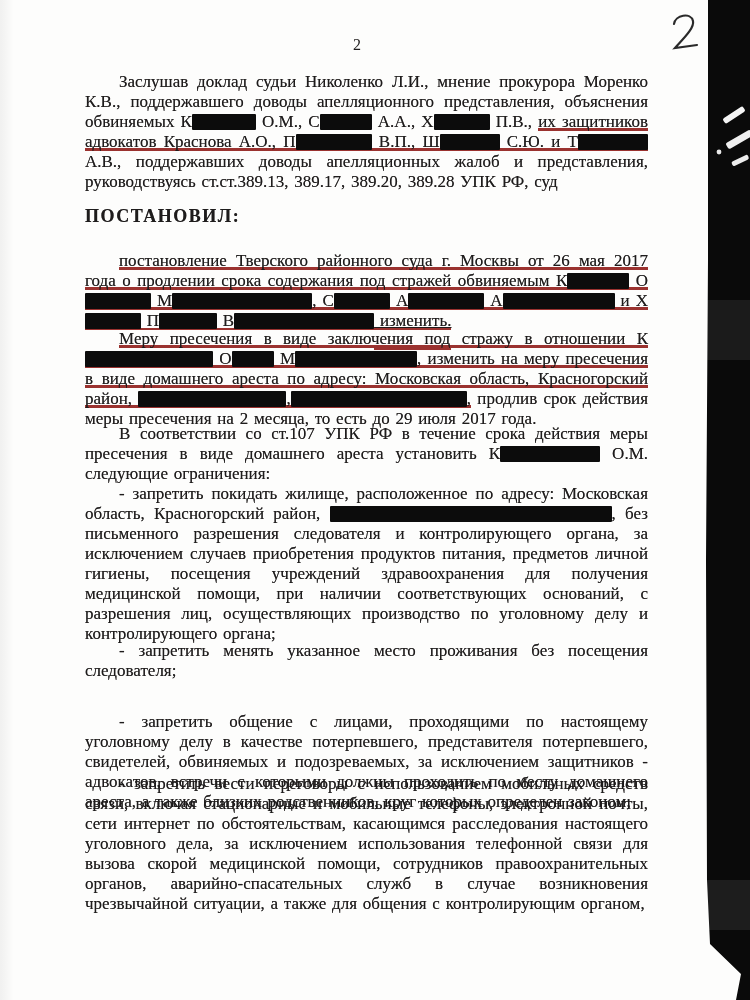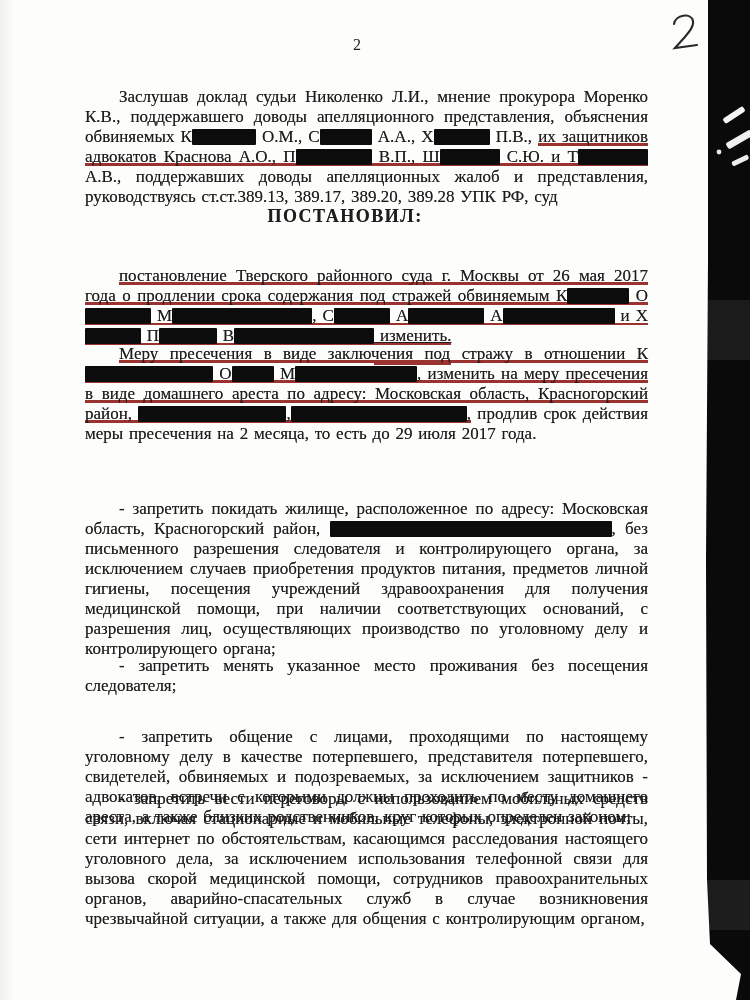--- a/index.html
+++ b/index.html
@@ -20,28 +20,28 @@
     pointer-events:none;
   }
   .txtblock{
     position:absolute;
     left:85px;width:563px;
     font-size:17px;line-height:20px;
     text-align:justify;
     text-shadow:0 0 .5px rgba(20,15,15,.6);
     word-spacing:1.5px;
   }
-  .indent{text-indent:34px;margin-top:15px;}
+  .indent{text-indent:34px;}
   #page-number{
     position:absolute;top:36px;left:0;width:714px;
     text-align:center;font-size:16px;
   }
   #heading{
     position:absolute;top:206px;left:85px;width:520px;
-    text-align:center;font-size:18px;font-weight:700;letter-spacing:1.5px;
+    font-size:18px;font-weight:700;letter-spacing:1.5px;
     text-shadow:0 0 .5px rgba(20,15,15,.6);
   }
   
   .redact{
     display:inline-block;
     height:16px;
     background:#0c0c0c;
     vertical-align:-3px;
     border-radius:1px;
   }
@@ -76,20 +76,21 @@
   </svg>
 
   <div class="txtblock indent" style="top:72px;">Заслушав доклад судьи Николенко Л.И., мнение прокурора Моренко К.В., поддержавшего доводы апелляционного представления, объяснения обвиняемых К<span class="redact" style="width: 64px;"></span> О.М., С<span class="redact" style="width: 52px;"></span> А.А., Х<span class="redact" style="width: 56px;"></span> П.В., <span class="pen-u">их защитников адвокатов Краснова А.О., П<span class="redact" style="width: 76px;"></span> В.П., Ш<span class="redact" style="width: 60px;"></span> С.Ю. и Т<span class="redact" style="width: 70px;"></span></span> А.В., поддержавших доводы апелляционных жалоб и представления, руководствуясь ст.ст.389.13, 389.17, 389.20, 389.28 УПК РФ, суд</div>
 
   <div id="heading">ПОСТАНОВИЛ:</div>
 
   <div class="txtblock indent" style="top:251px;"><span class="pen-u">постановление Тверского районного суда г. Москвы от 26 мая 2017 года о продлении срока содержания под стражей обвиняемым К<span class="redact" style="width: 62px;"></span> О<span class="redact" style="width: 66px;"></span> М<span class="redact" style="width: 140px;"></span>, С<span class="redact" style="width: 56px;"></span> А<span class="redact" style="width: 76px;"></span> А<span class="redact" style="width: 112px;"></span> и Х<span class="redact" style="width: 56px;"></span> П<span class="redact" style="width: 58px;"></span> В<span class="redact" style="width: 140px;"></span><span class="dbl"> изменить.</span></span></div>
 
   <div class="txtblock indent" style="top:329px;"><span class="pen-u">Меру пресечения в виде заключения под стражу в отношении К<span class="redact" style="width: 128px;"></span> О<span class="redact" style="width: 42px;"></span> М<span class="redact" style="width: 122px;"></span>, изменить на меру пресечения в виде домашнего ареста по адресу: Московская область, Красногорский район, <span class="redact" style="width: 148px;"></span>,<span class="redact" style="width: 176px;"></span>,</span> продлив срок действия меры пресечения на 2 месяца, то есть до 29 июля 2017 года.</div>
 
+  <div class="txtblock indent" style="top:424px;">В соответствии со  ст.107 УПК РФ в течение срока действия меры пресечения в виде домашнего ареста установить К<span class="redact" style="width: 100px;"></span> О.М. следующие ограничения:</div>
 
   <div class="txtblock indent" style="top:484px;">- запретить покидать жилище, расположенное по адресу: Московская область, Красногорский район, <span class="redact" style="width: 282px;"></span>, без письменного разрешения следователя и контролирующего органа, за исключением случаев приобретения продуктов питания, предметов личной гигиены, посещения учреждений здравоохранения для получения медицинской помощи, при наличии соответствующих оснований, с разрешения лиц, осуществляющих производство по уголовному делу и контролирующего органа;</div>
 
   <div class="txtblock indent" style="top:641px;">- запретить менять указанное место проживания без посещения следователя;</div>
 
   <div class="txtblock indent" style="top:712px;">- запретить общение с лицами, проходящими по настоящему уголовному делу в качестве потерпевшего, представителя потерпевшего, свидетелей, обвиняемых и подозреваемых, за исключением защитников - адвокатов, встречи с которыми должны проходить по месту домашнего ареста, а также близких родственников, круг которых определен законом;</div>
 
   <div class="txtblock indent" style="top:774px;">- запретить вести переговоры с использованием мобильных средств связи, включая стационарные и мобильные телефоны, электронной почты, сети интернет по обстоятельствам, касающимся расследования настоящего уголовного дела, за исключением использования телефонной связи для вызова скорой медицинской помощи, сотрудников правоохранительных органов, аварийно-спасательных служб в случае возникновения чрезвычайной ситуации, а также для общения с контролирующим органом,</div>
 
   <svg id="scan-band" width="750" height="1000" viewBox="0 0 750 1000">

